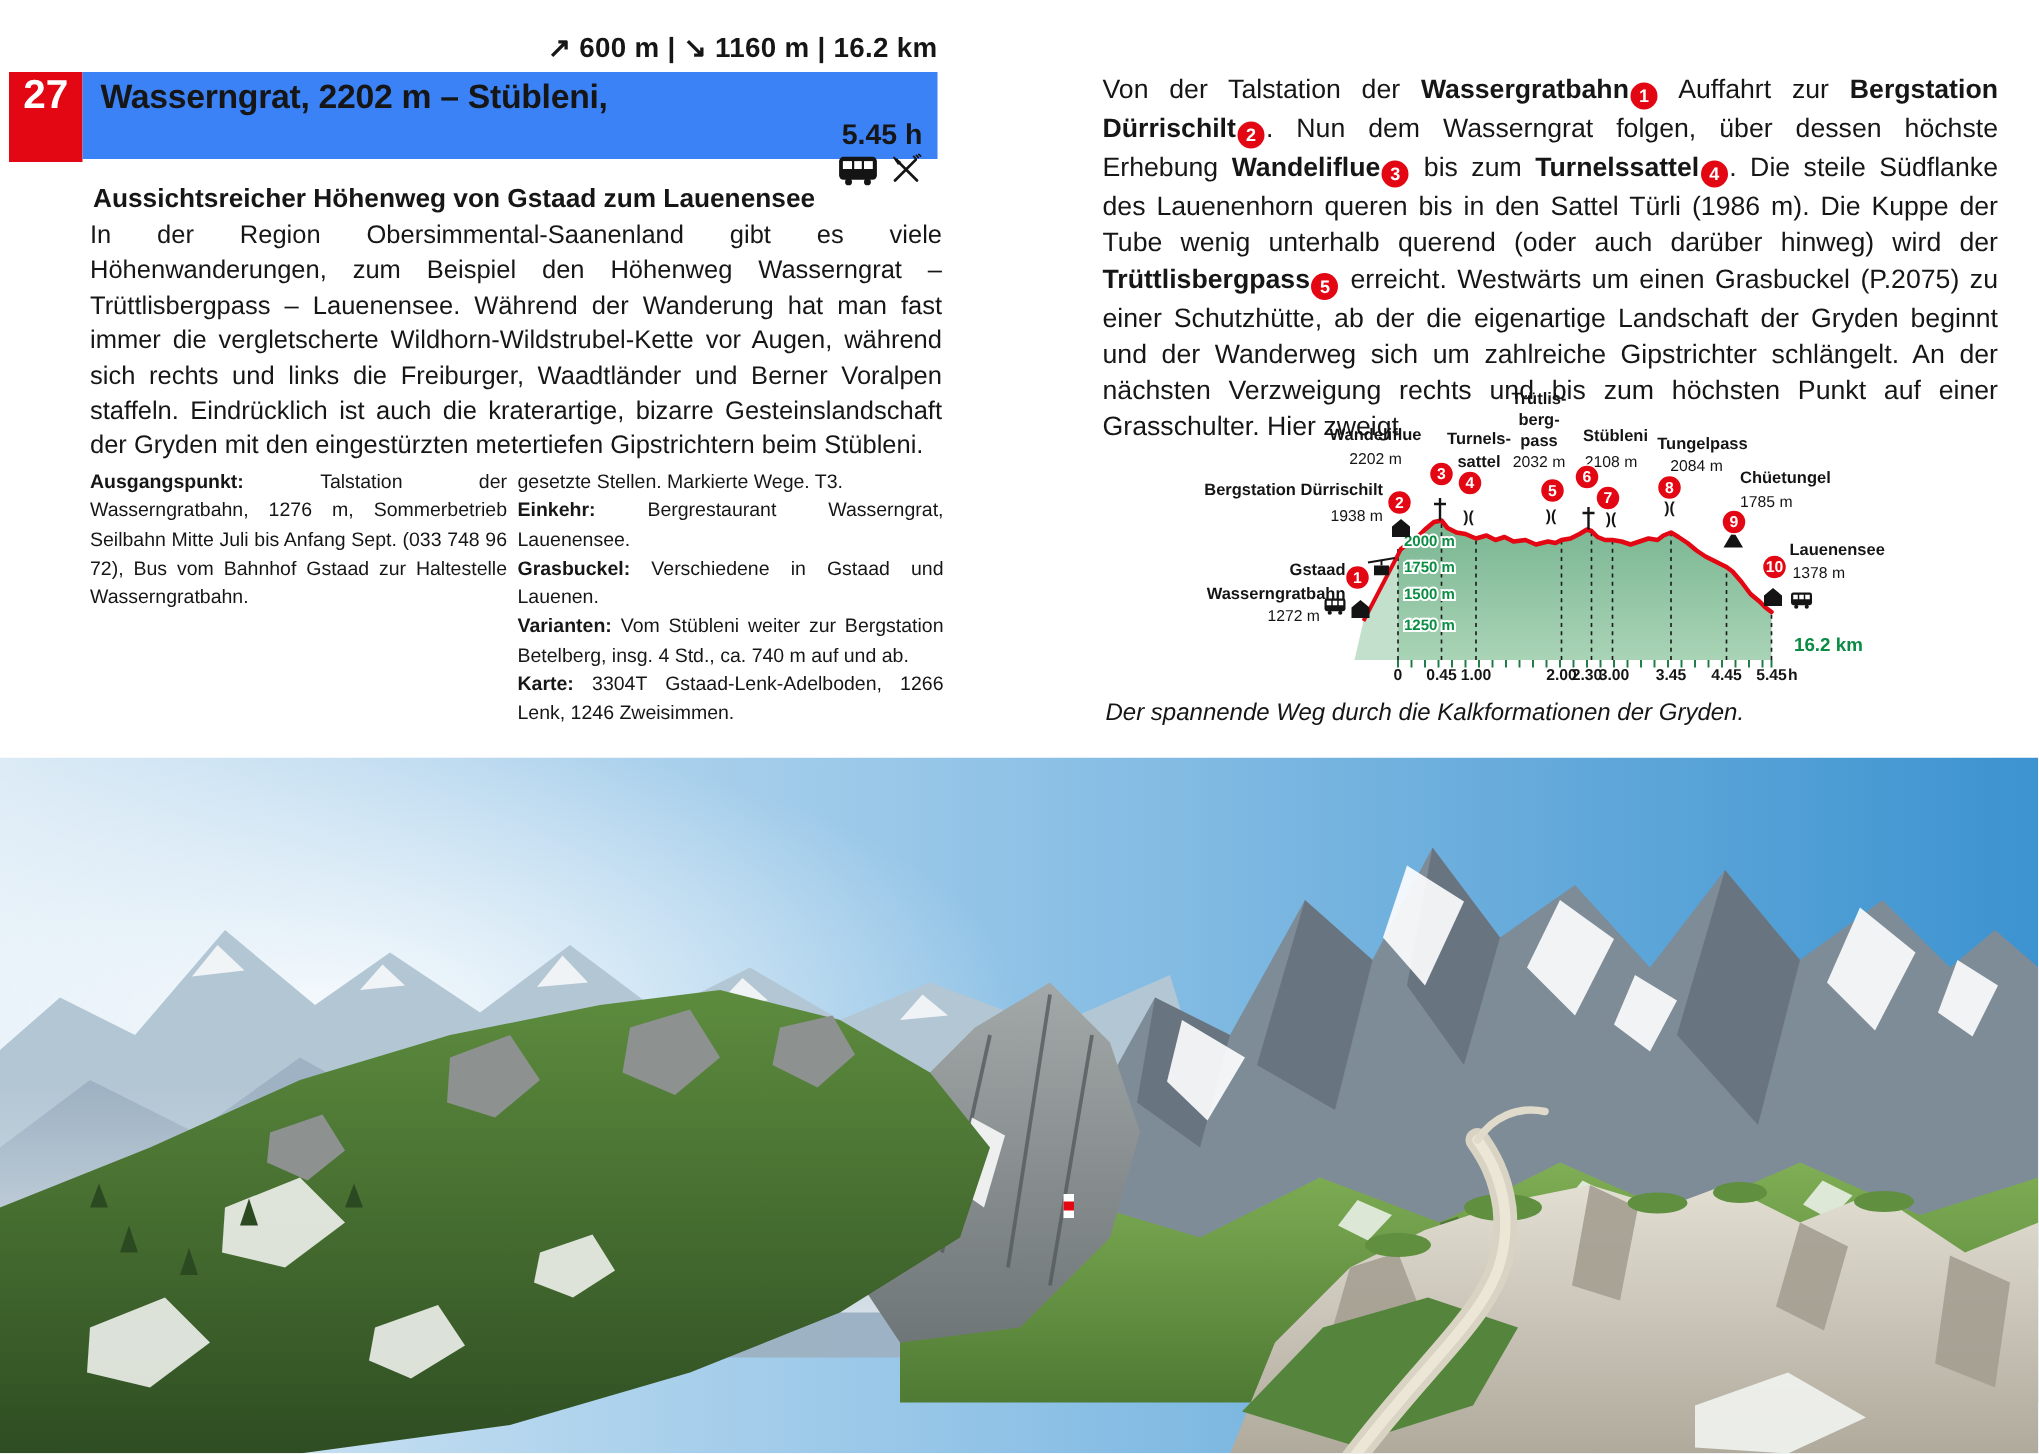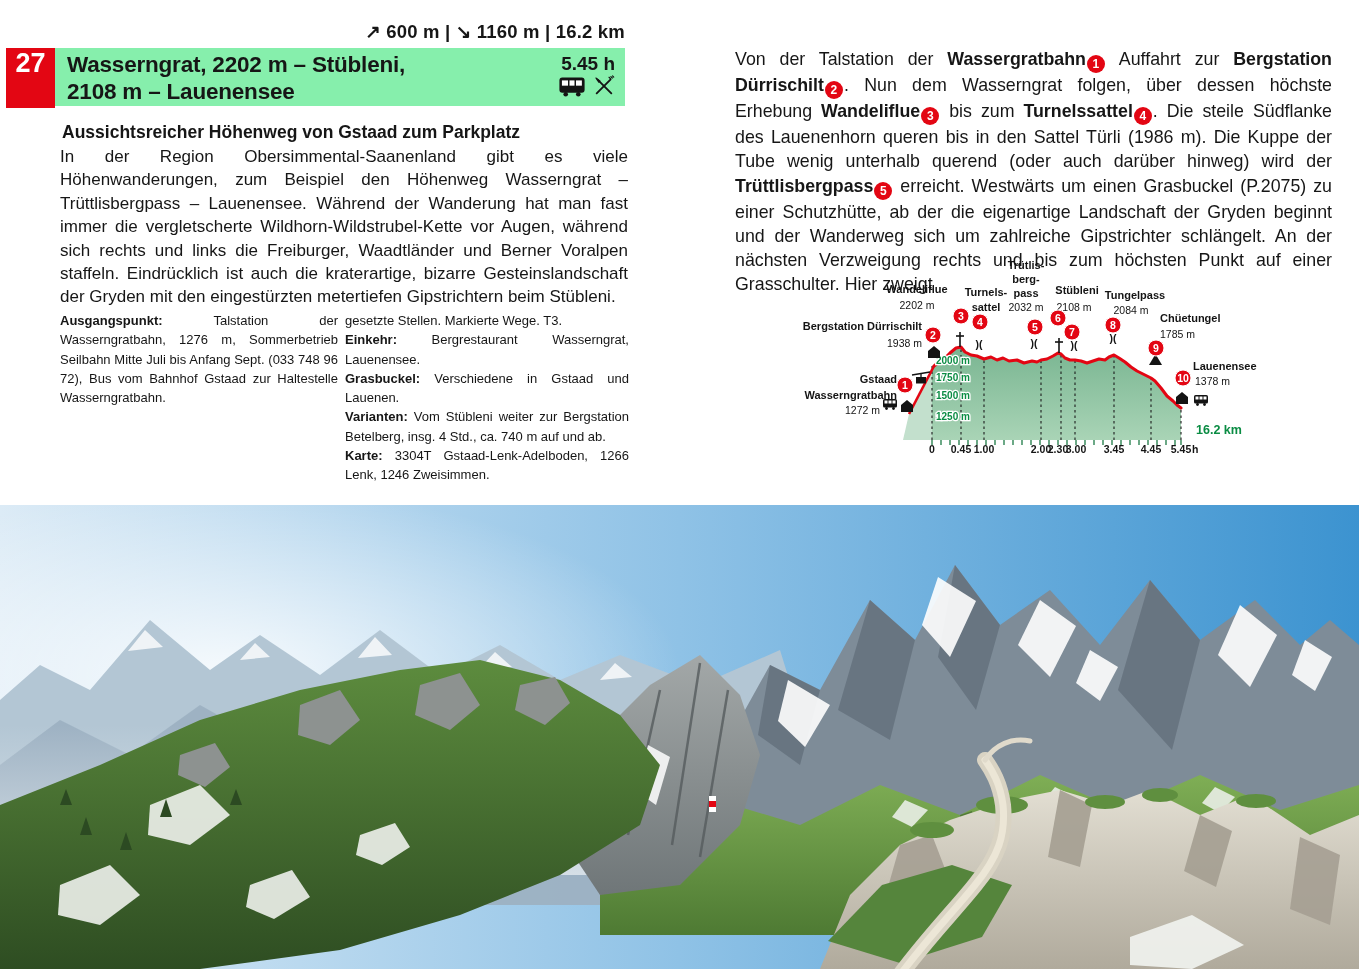--- a/index.html
+++ b/index.html
@@ -47,24 +47,23 @@
 <body>
 
 <div class="page">
 
   <div class="stats">↗ 600 m | ↘ 1160 m | 16.2 km</div>
 
   <div class="badge" style="background: rgb(227, 6, 19);">
     <span>27</span>
   </div>
 
-  <div class="titlebar" style="background: #86efac;">
+  <div class="titlebar" style="background: #3b82f6; flex-direction: column;">
     <div class="title">
       <div>Wasserngrat, 2202 m – Stübleni,</div>
-      <div>2108 m – Lauenensee</div>
     </div>
     <div class="title-right">
       <div class="duration">5.45 h</div>
       <div class="title-icons">
         <span>
           <svg width="28" height="21" viewBox="0 0 26 20">
             <rect x="1" y="1.5" width="24" height="14.5" rx="2.8" fill="#141414"></rect>
             <rect x="3.4" y="4.2" width="5.8" height="5" fill="#fff"></rect>
             <rect x="10.6" y="4.2" width="4.8" height="5" fill="#fff"></rect>
             <rect x="16.8" y="4.2" width="5.6" height="5" fill="#fff"></rect>
@@ -83,21 +82,21 @@
               <line x1="17.5" y1="2.5" x2="19.5" y2="4.5"></line>
               <line x1="19.5" y1="1.8" x2="21" y2="3.3"></line>
               <line x1="21.3" y1="1" x2="22.6" y2="2.3"></line>
             </g>
           </svg>
         </span>
       </div>
     </div>
   </div>
 
-  <h2 class="intro-h">Aussichtsreicher Höhenweg von Gstaad zum Parkplatz</h2>
+  <h2 class="intro-h">Aussichtsreicher Höhenweg von Gstaad zum Lauenensee</h2>
   <p class="intro-t">In der Region Obersimmental-Saanenland gibt es viele Höhenwanderungen, zum Beispiel den Höhenweg Wasserngrat – Trüttlisbergpass – Lauenensee. Während der Wanderung hat man fast immer die vergletscherte Wildhorn-Wildstrubel-Kette vor Augen, während sich rechts und links die Freiburger, Waadtländer und Berner Voralpen staffeln. Eindrücklich ist auch die kraterartige, bizarre Gesteinslandschaft der Gryden mit den eingestürzten metertiefen Gipstrichtern beim Stübleni.</p>
 
   <div class="info-col" id="info-col1">
       <div><b>Ausgangspunkt: </b>Talstation der Wasserngratbahn, 1276 m, Sommerbetrieb Seilbahn Mitte Juli bis Anfang Sept. (033 748 96 72), Bus vom Bahnhof Gstaad zur Haltestelle Wasserngratbahn.</div>
     </div>
   <div class="info-col" id="info-col2">
       <div>gesetzte Stellen. Markierte Wege. T3.</div>
       <div><b>Einkehr: </b>Bergrestaurant Wasserngrat, Lauenensee.</div>
       <div><b>Grasbuckel: </b>Verschiedene in Gstaad und Lauenen.</div>
       <div><b>Varianten: </b>Vom Stübleni weiter zur Bergstation Betelberg, insg. 4 Std., ca. 740 m auf und ab.</div>
@@ -282,20 +281,21 @@
           <circle cx="3.5" cy="9.5" r="1.4" fill="#141414"></circle>
           <circle cx="10.5" cy="9.5" r="1.4" fill="#141414"></circle>
         </g>
         <g>
           <circle cx="446" cy="130" r="8" fill="#e30613" stroke="#fff" stroke-width="1"></circle>
           <text x="446" y="133.6" class="cnum" text-anchor="middle">10</text>
         </g>
       </svg>
   </div>
 
+  <p class="caption">Der spannende Weg durch die Kalkformationen der Gryden.</p>
 
   <div class="photo">
     <svg width="1359" height="464" viewBox="0 0 1359 464" preserveAspectRatio="none">
       <defs>
         <linearGradient id="skyg" x1="0" y1="0" x2="1" y2="0">
           <stop offset="0" stop-color="#dcebf6"></stop>
           <stop offset="0.5" stop-color="#8fc2e6"></stop>
           <stop offset="1" stop-color="#3c93d0"></stop>
         </linearGradient>
         <radialGradient id="hazeg" cx="0.28" cy="0.5" r="0.55">

